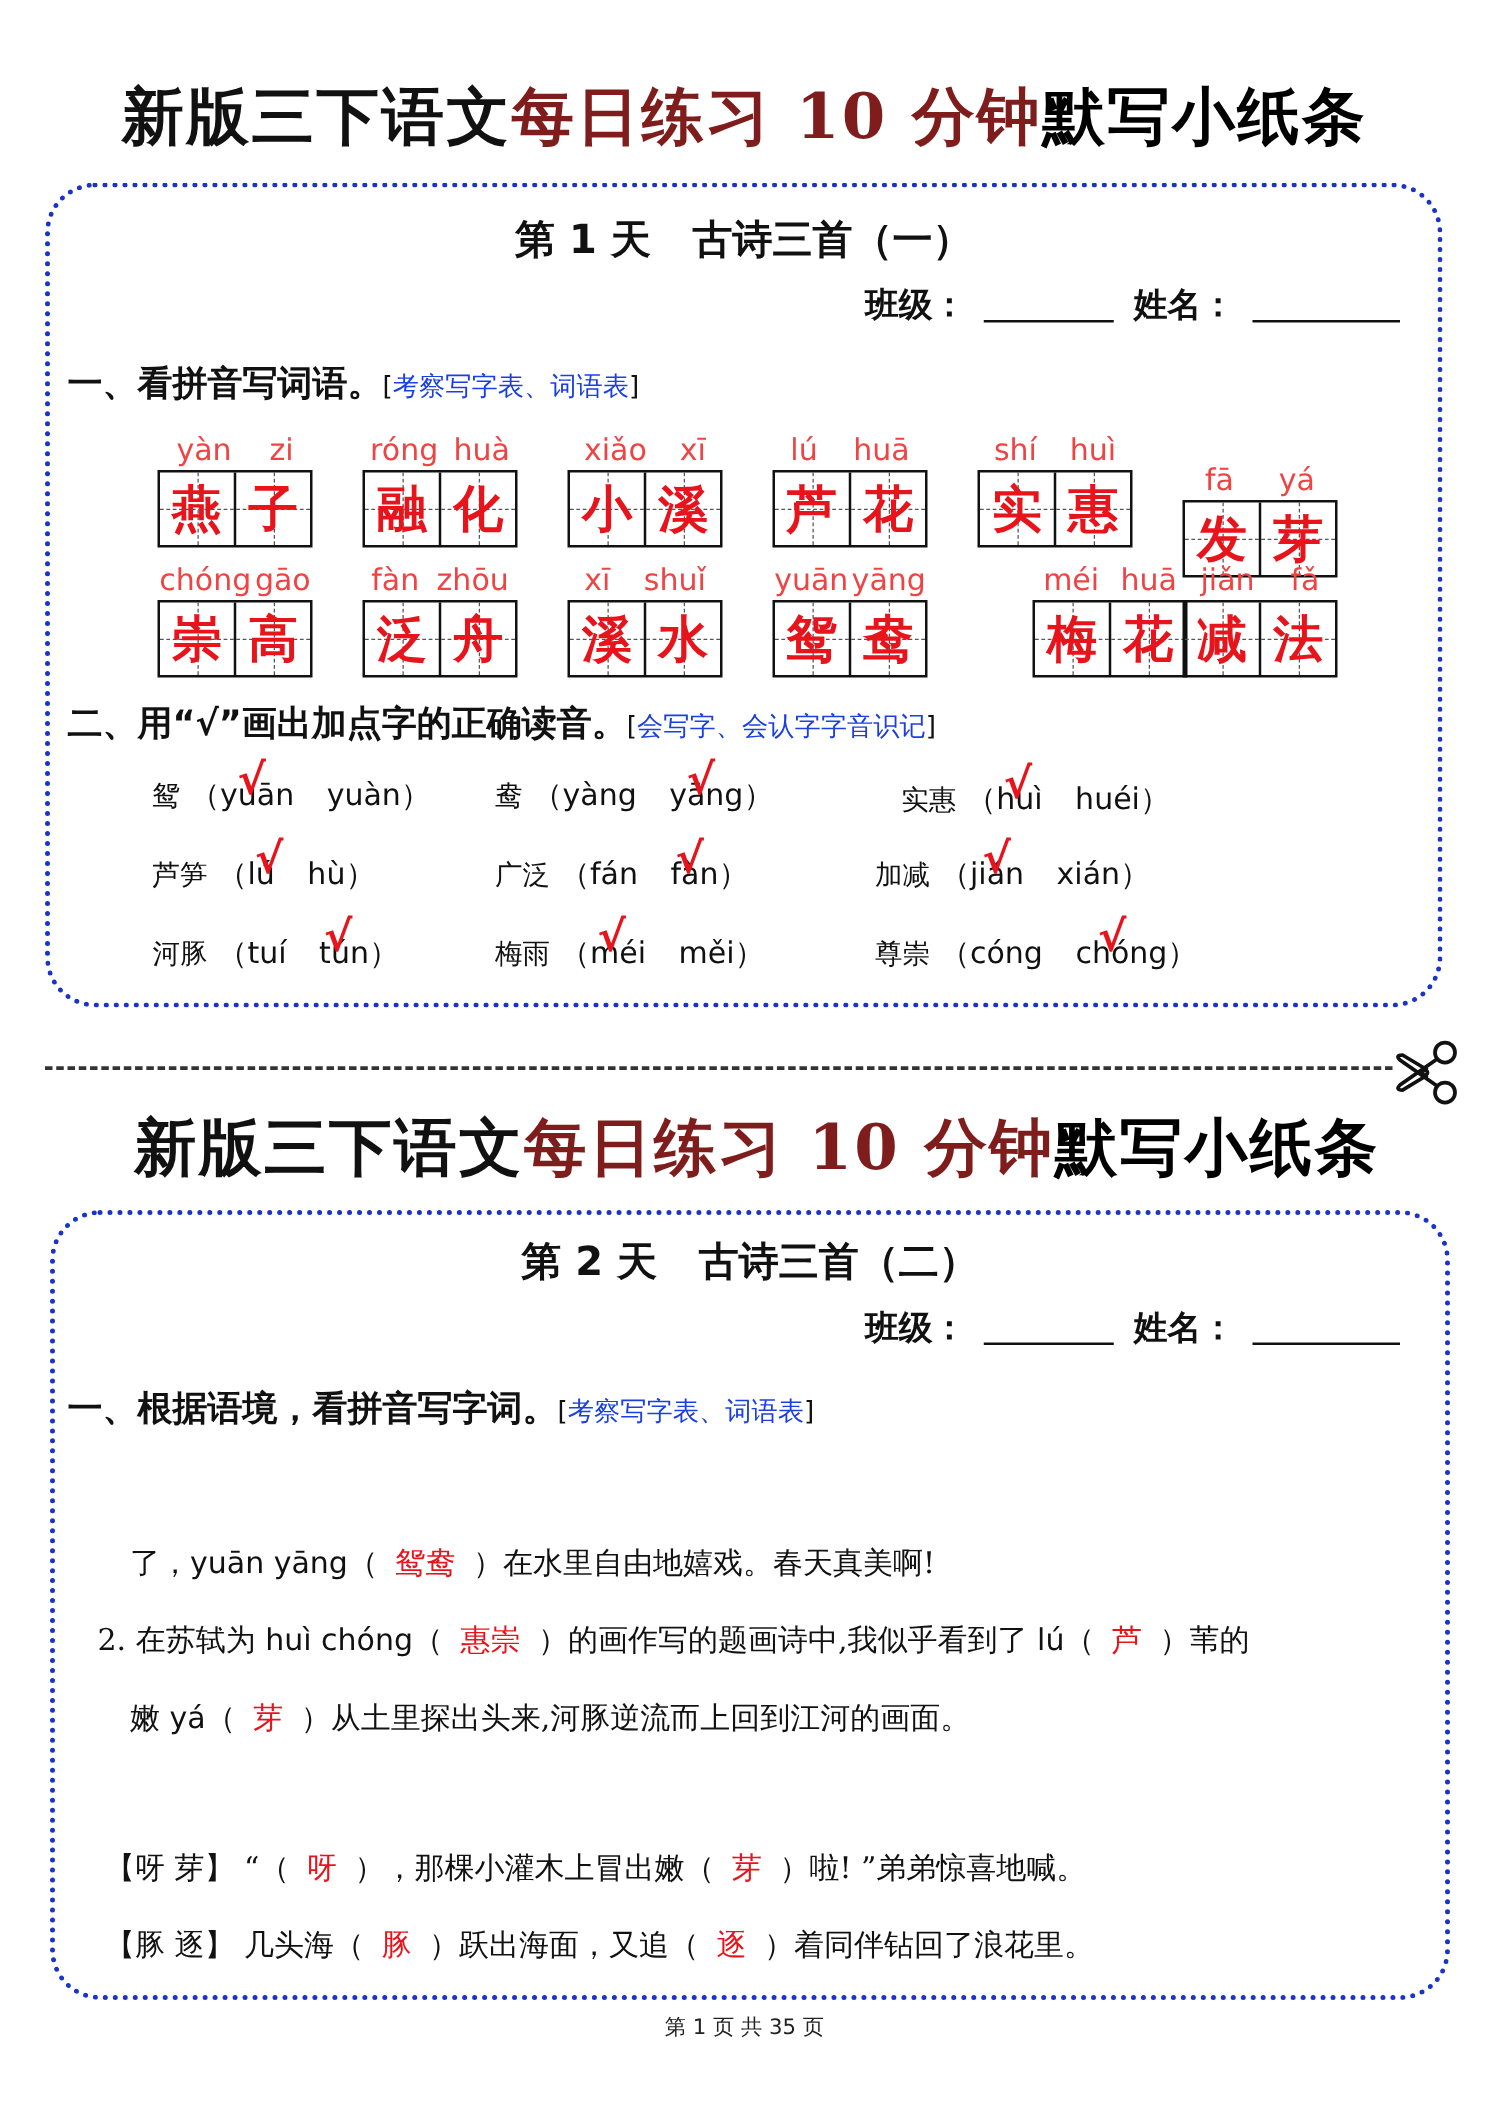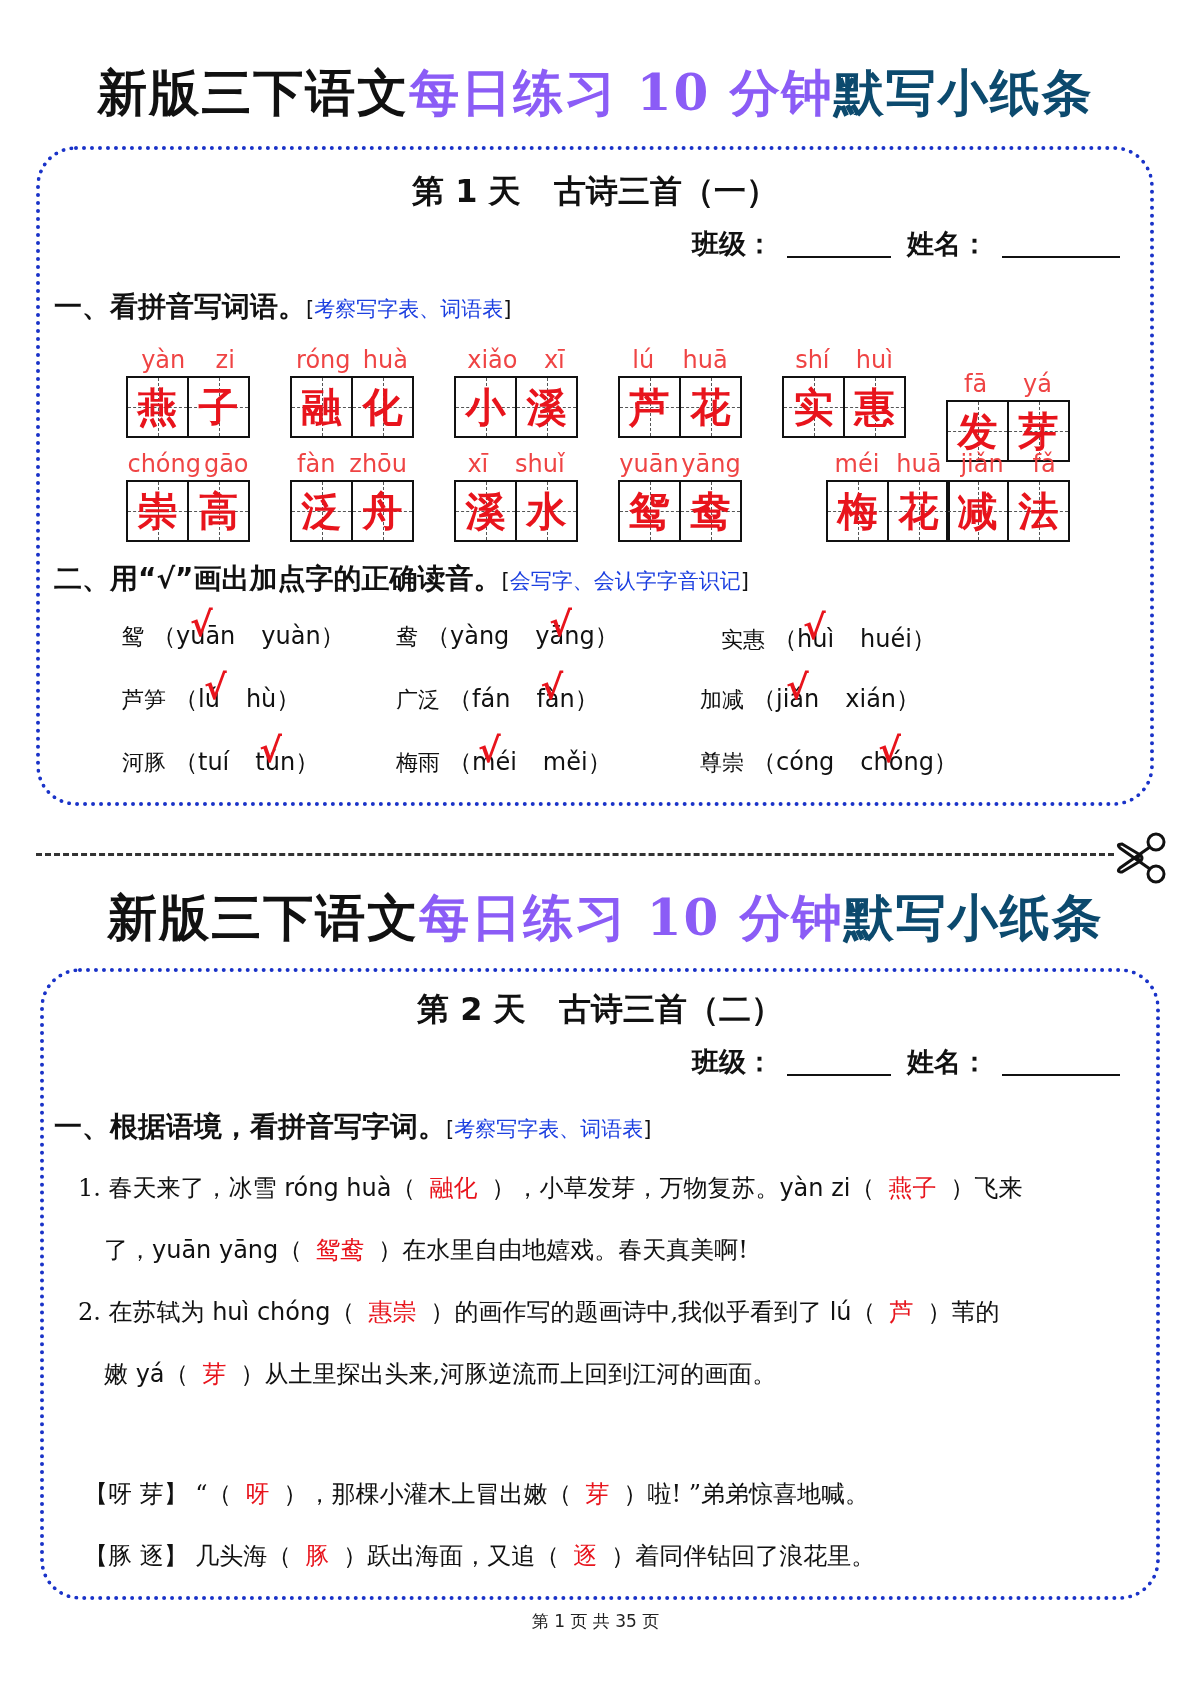--- a/index.html
+++ b/index.html
@@ -6,22 +6,22 @@
   body {
     width: 1191px; height: 1684px; background: #ffffff; position: relative; overflow: hidden;
     font-family: "DejaVu Sans", "Liberation Sans", sans-serif; color: #111;
   }
   .banner {
     position: absolute; left: 0; width: 1191px; text-align: center;
     font-family: "DejaVu Serif", "Liberation Serif", serif;
     font-weight: bold; font-size: 50px; letter-spacing: 2px; white-space: nowrap;
   }
   .banner .black { color: #111; }
-  .banner .red { color: #8b5cf6; }
-  .banner .green { color: #0c4a6e; }
+  .banner .red { color: #7f1d1d; }
+  .banner .green { color: #000000; }
   .card {
     position: absolute; border: 4px dotted #1a33c8; border-radius: 40px; box-sizing: border-box;
   }
   .day-title {
     position: absolute; left: 0; width: 100%; text-align: center;
     font-size: 32px; font-weight: bold; white-space: pre;
   }
   .meta {
     position: absolute; font-size: 27px; font-weight: bold; white-space: nowrap; display: flex; align-items: flex-end;
   }
@@ -299,23 +299,20 @@
     <span>班级：</span>
     <span class="line" style="width:104px;"></span>
     <span>姓名：</span>
     <span class="line" style="width:118px;"></span>
   </div>
 
   <div class="section-h" style="left:10px; top:136px;">
     <span>一、根据语境，看拼音写字词。</span><span class="tag"><span style="color:#111">[</span><span>考察写字表、词语表</span><span style="color:#111">]</span></span>
   </div>
 
-  <div class="sentence" style="left:34px; top:200px;">
-    <span>1. 春天来了，冰雪 </span><span class="pin">róng huà</span><span>（</span><span class="ans">融化</span><span>），小草发芽，万物复苏。</span><span class="pin">yàn zi</span><span>（</span><span class="ans">燕子</span><span>）飞来</span>
-  </div>
   <div class="sentence" style="left:60px; top:262px;">
     <span>了，</span><span class="pin">yuān yāng</span><span>（</span><span class="ans">鸳鸯</span><span>）在水里自由地嬉戏。春天真美啊!</span>
   </div>
   <div class="sentence" style="left:34px; top:324px;">
     <span>2. 在苏轼为 </span><span class="pin">huì chóng</span><span>（</span><span class="ans">惠崇</span><span>）的画作写的题画诗中,我似乎看到了 </span><span class="pin">lú</span><span>（</span><span class="ans">芦</span><span>）苇的</span>
   </div>
   <div class="sentence" style="left:60px; top:386px;">
     <span>嫩 </span><span class="pin">yá</span><span>（</span><span class="ans">芽</span><span>）从土里探出头来,河豚逆流而上回到江河的画面。</span>
   </div>
 

